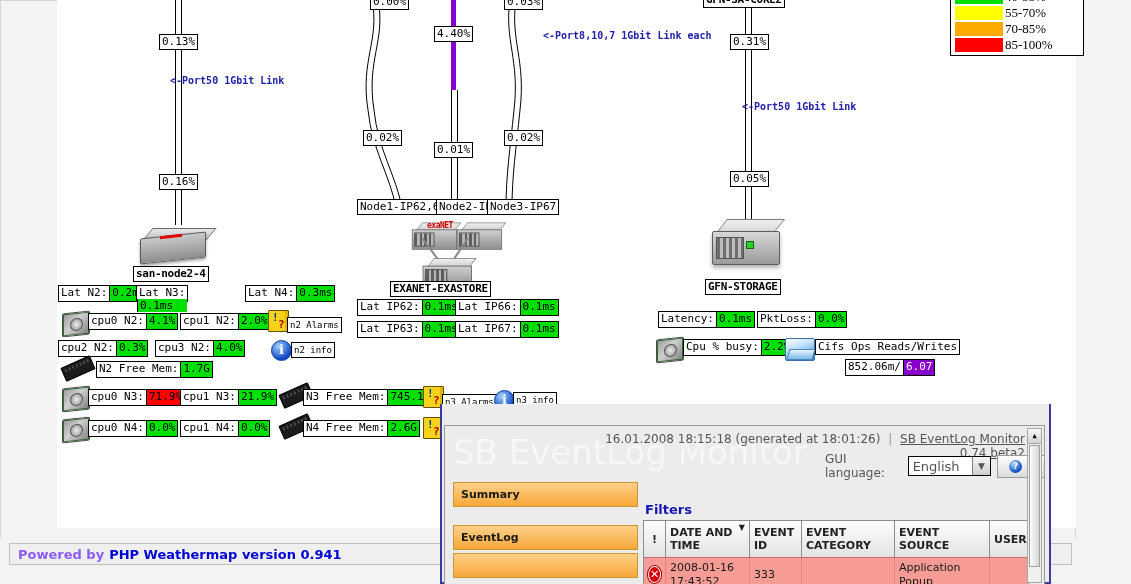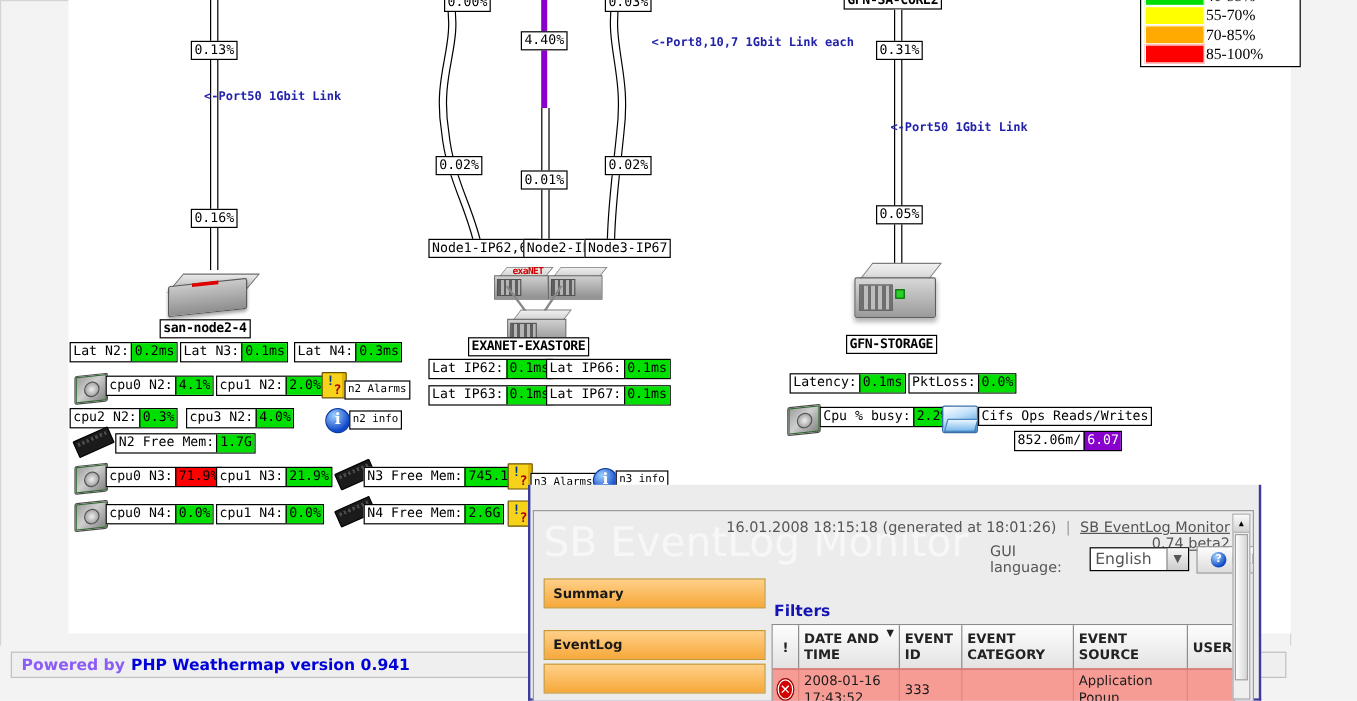--- a/index.html
+++ b/index.html
@@ -244,21 +244,21 @@
     <div class="body"></div>
     <div class="bays"></div>
     <div class="led"></div>
   </div>
   <div class="lbl bold" style="left:705px;top:279px;">GFN-STORAGE</div>
 
   <div class="kv" style="left:58px;top:285px;">
     <span class="k">Lat N2:</span>
     <span class="v green">0.2ms</span>
   </div>
-  <div class="kv" style="left:150px;top:285px;">
+  <div class="kv" style="left:136px;top:285px;flex-direction:column;">
     <span class="k">Lat N3:</span>
     <span class="v green">0.1ms</span>
   </div>
   <div class="kv" style="left:245px;top:285px;">
     <span class="k">Lat N4:</span>
     <span class="v green">0.3ms</span>
   </div>
 
   <div class="icon cpu-ic" style="left:62px;top:312px;"></div>
   <div class="kv" style="left:88px;top:313px;">

